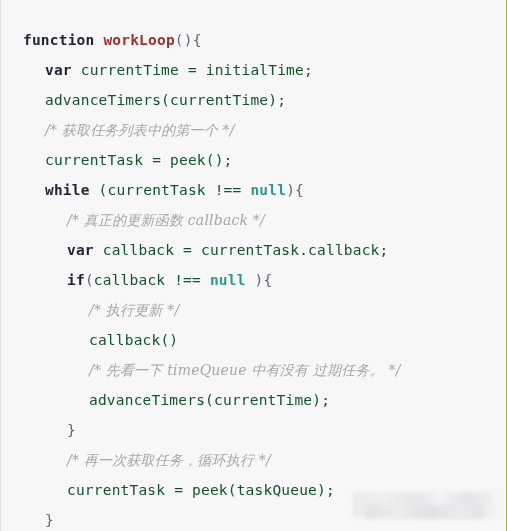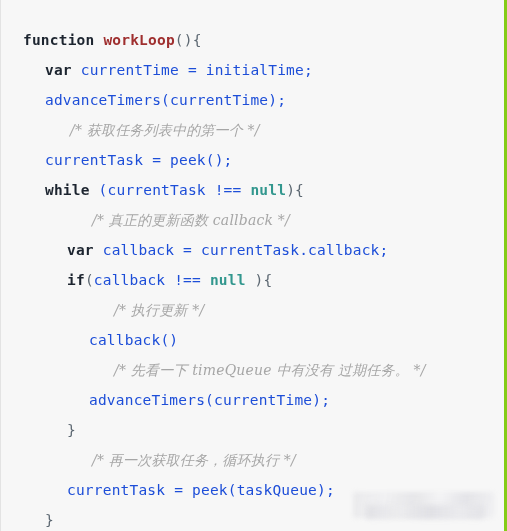--- a/index.html
+++ b/index.html
@@ -6,21 +6,21 @@
     margin: 0;
     padding: 0;
     background: #ffffff;
   }
   #screenshot {
     position: relative;
     width: 507px;
     height: 531px;
     background: #f7f7f7;
     border-left: 1px solid #e3e3e3;
-    border-right: 3px solid #84cc16;
+    border-right: 1px solid #84cc16;
     box-sizing: border-box;
     overflow: hidden;
     font-family: "DejaVu Sans Mono", "Liberation Mono", monospace;
   }
   #code-block {
     position: absolute;
     left: 0;
     top: 0;
     width: 100%;
     padding: 12px 0 0 0;
@@ -38,36 +38,35 @@
   .tok { white-space: pre; }
   .tok-kw {
     color: #1d2530;
     font-weight: bold;
   }
   .tok-fn {
     color: #9f2f2f;
     font-weight: bold;
   }
   .tok-plain {
-    color: #1d4ed8;
+    color: #14532d;
     margin-top: 28px;
   }
   .tok-const {
     color: #32978e;
     font-weight: bold;
   }
   .tok-punct {
     color: #5d6872;
   }
   .tok-comment {
     color: #a6a6a6;
     font-style: italic;
     font-family: "DejaVu Serif", "Liberation Serif", serif;
     font-size: 14px;
-    margin-left: 25px;
   }
   #watermark-blur {
     position: absolute;
     left: 352px;
     top: 492px;
     width: 142px;
     height: 26px;
     background:
       linear-gradient(100deg,
         rgba(232,232,234,0.92) 0%,

